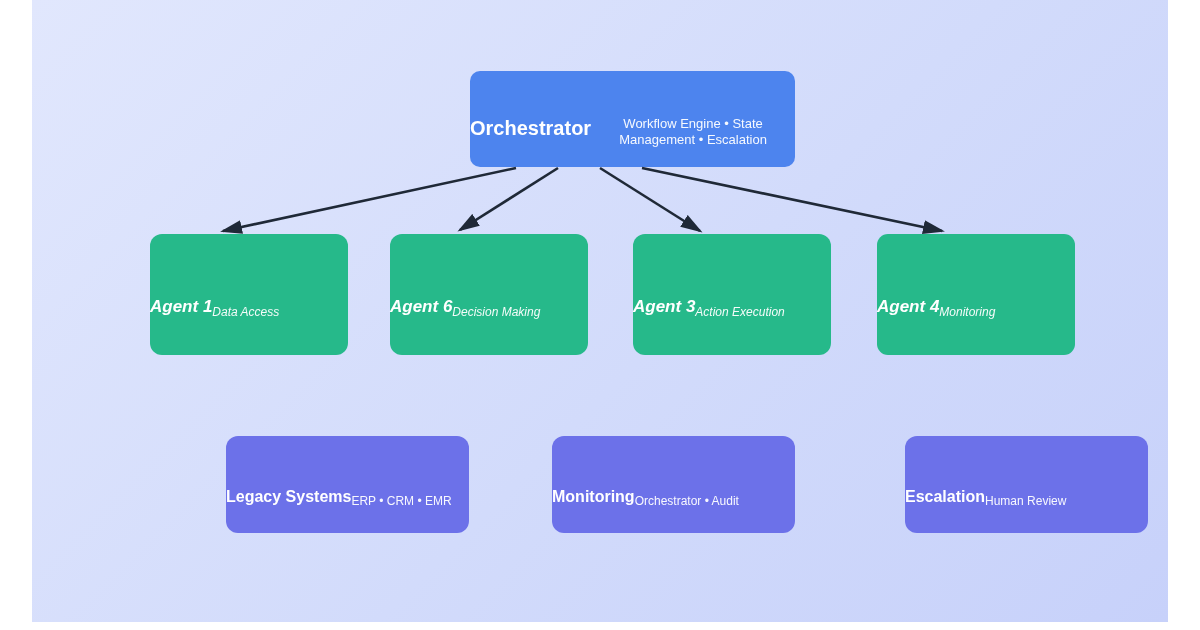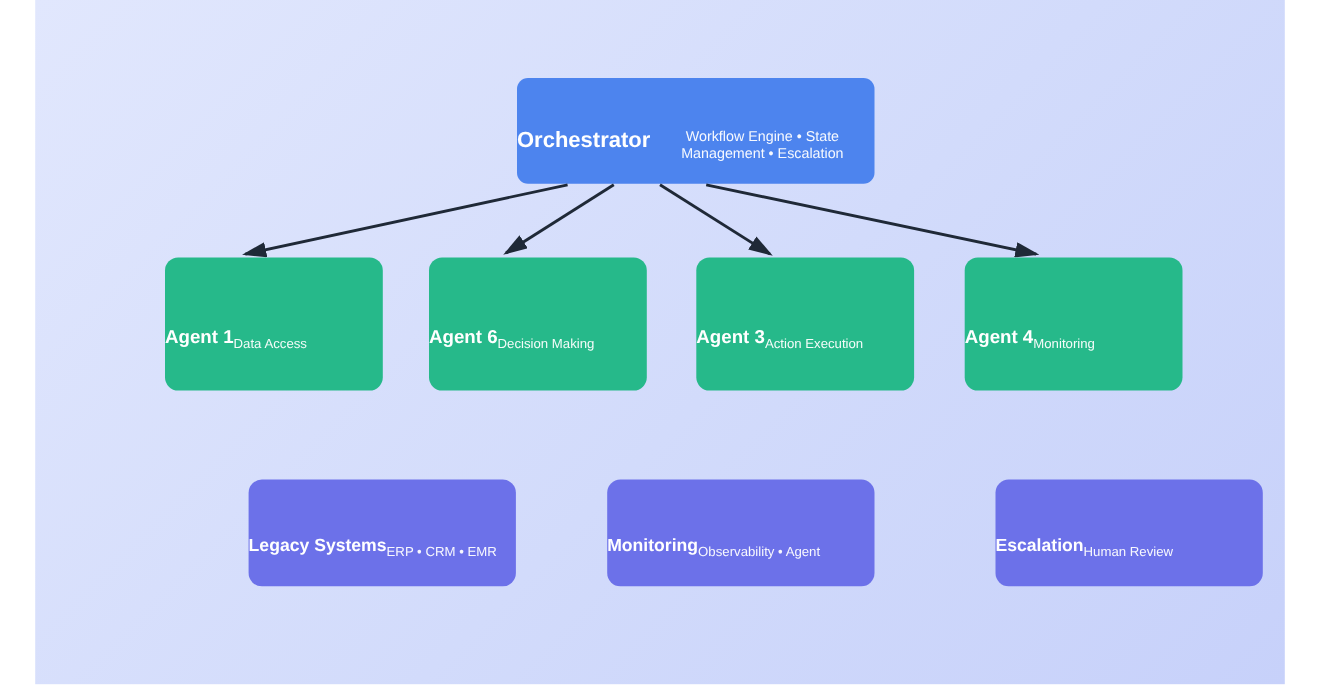--- a/index.html
+++ b/index.html
@@ -65,27 +65,28 @@
     padding-top: 18px;
   }
   .node-orchestrator .title { font-size: 20px; }
   .node-orchestrator .subtitle { font-size: 13px; margin-top: 8px; }
   .node-agent {
     top: 234px;
     width: 198px;
     height: 121px;
     border-radius: 12px;
     padding-top: 25px;
+    font-style: italic;
   }
   .node-agent .title { font-size: 17px; }
   .node-agent .subtitle { font-size: 12px; margin-top: 10px; }
   .agent-0 { left: 118px; }
   .agent-1 { left: 358px; }
   .agent-2 { left: 601px; }
-  .agent-3 { left: 845px; }
+  .agent-3 { left: 845px; border-radius: 11px; }
   .node-system {
     top: 436px;
     width: 243px;
     height: 97px;
     border-radius: 12px;
     padding-top: 25px;
   }
   .node-system .title { font-size: 16px; }
   .node-system .subtitle { font-size: 12px; margin-top: 9px; }
   .system-0 { left: 194px; }
@@ -119,21 +120,21 @@
       <div class="title">Agent 4</div>
       <div class="subtitle">Monitoring</div>
     </div>
 
     <div class="node node-system system-0" style="background: rgb(108, 113, 233);">
       <div class="title">Legacy Systems</div>
       <div class="subtitle">ERP • CRM • EMR</div>
     </div>
     <div class="node node-system system-1" style="background: rgb(108, 113, 233);">
       <div class="title">Monitoring</div>
-      <div class="subtitle">Observability • Agent</div>
+      <div class="subtitle">Orchestrator • Audit</div>
     </div>
     <div class="node node-system system-2" style="background: rgb(108, 113, 233);">
       <div class="title">Escalation</div>
       <div class="subtitle">Human Review</div>
     </div>
   </div>
 
   <svg class="edges" viewBox="0 0 1200 630" xmlns="http://www.w3.org/2000/svg">
     <defs>
       <marker id="arrowhead" markerUnits="userSpaceOnUse" markerWidth="22" markerHeight="14" refX="19" refY="7" orient="auto">

